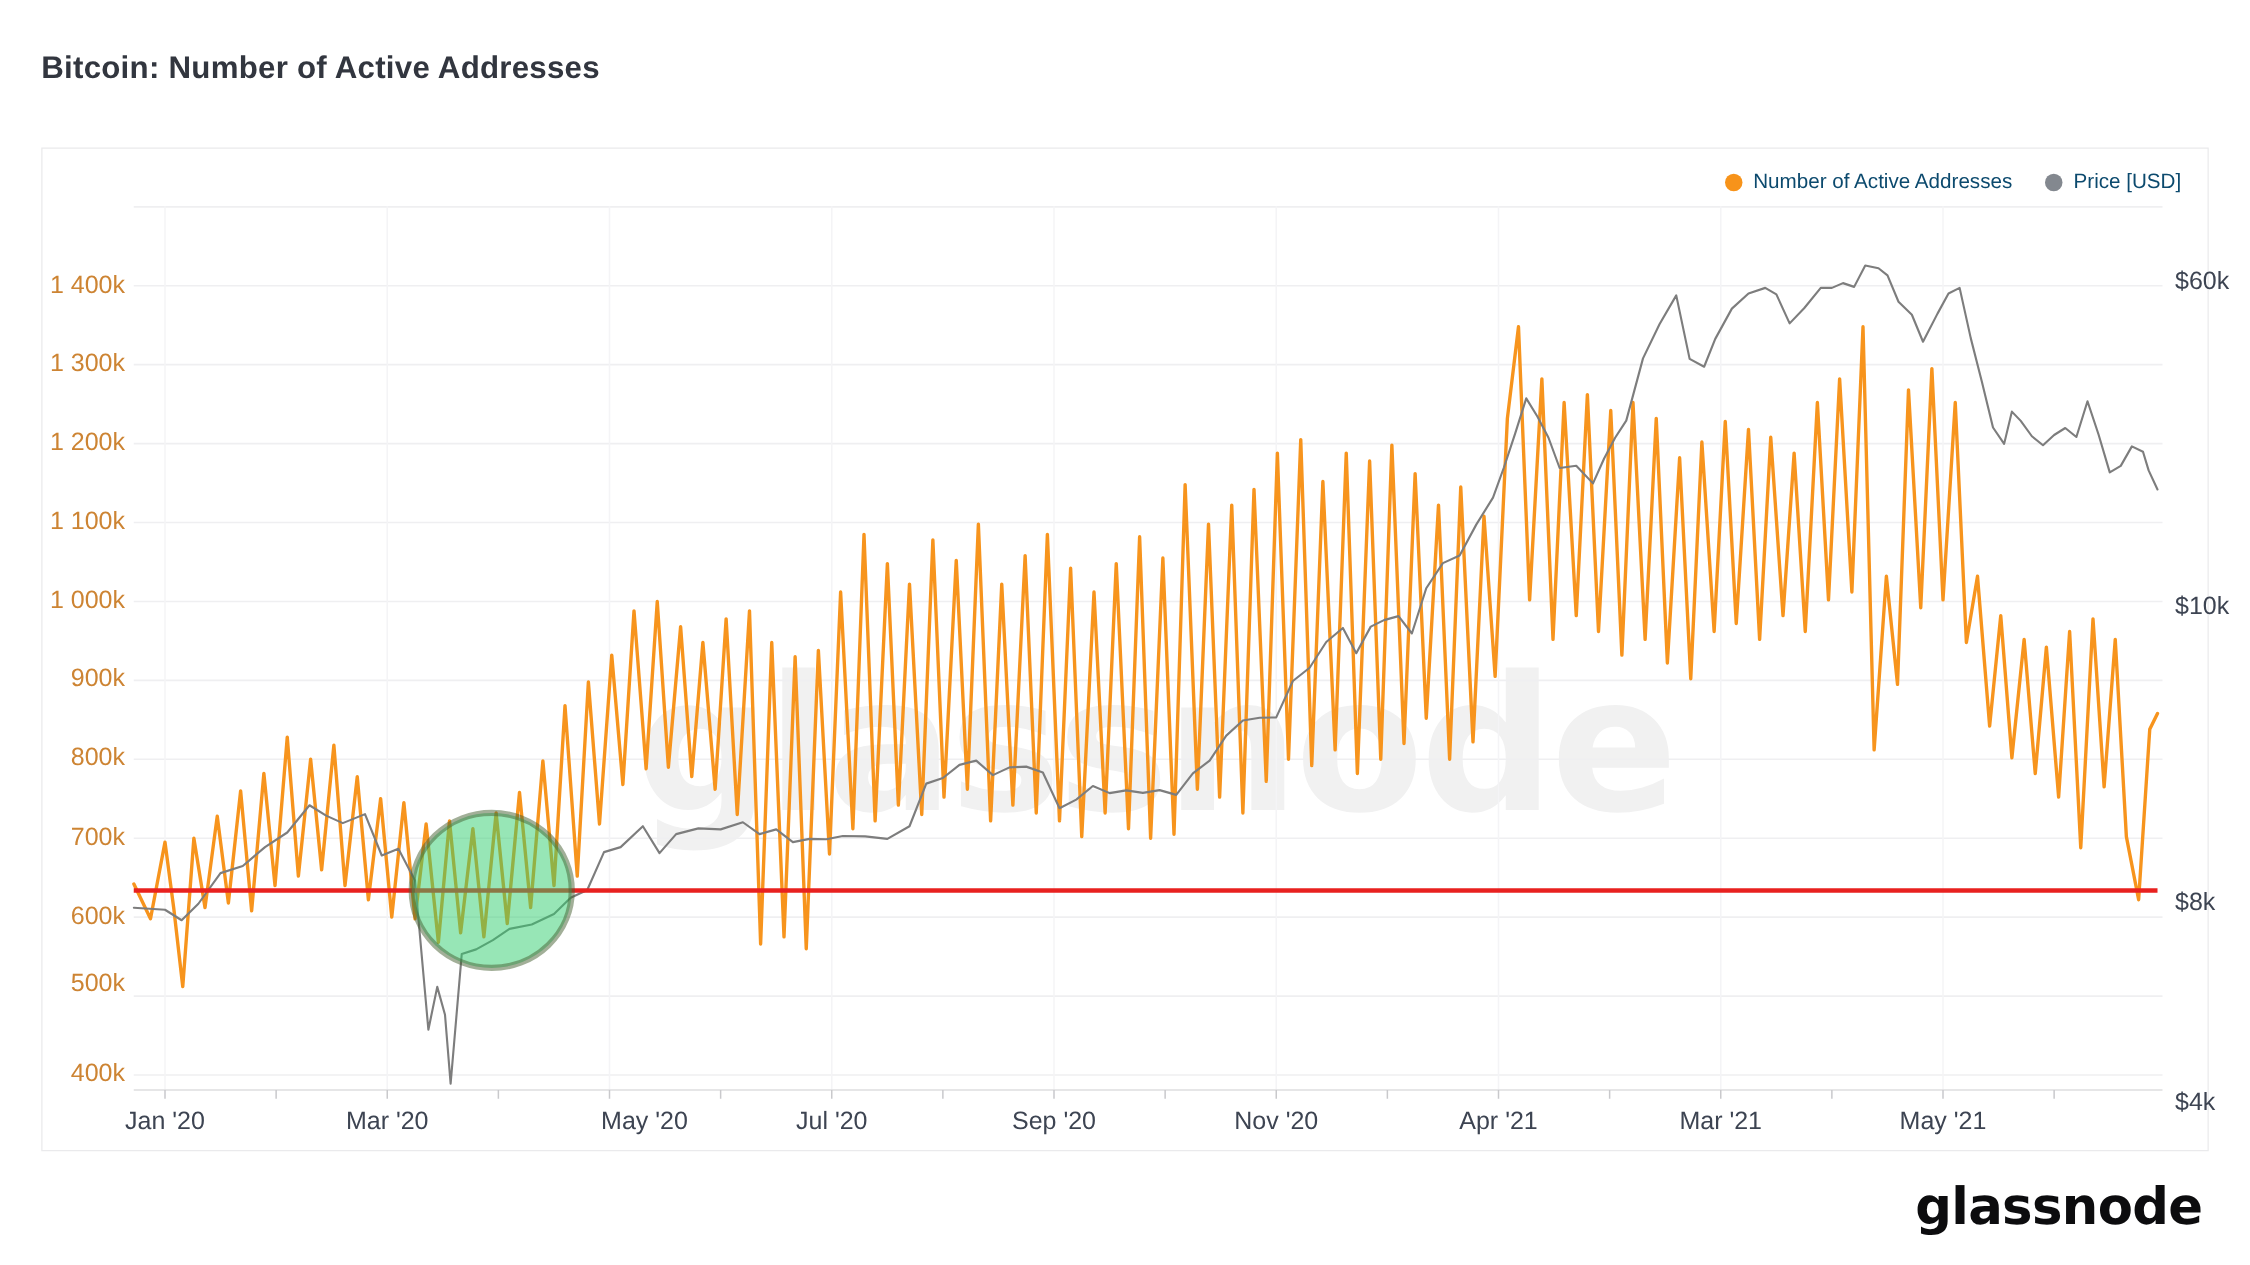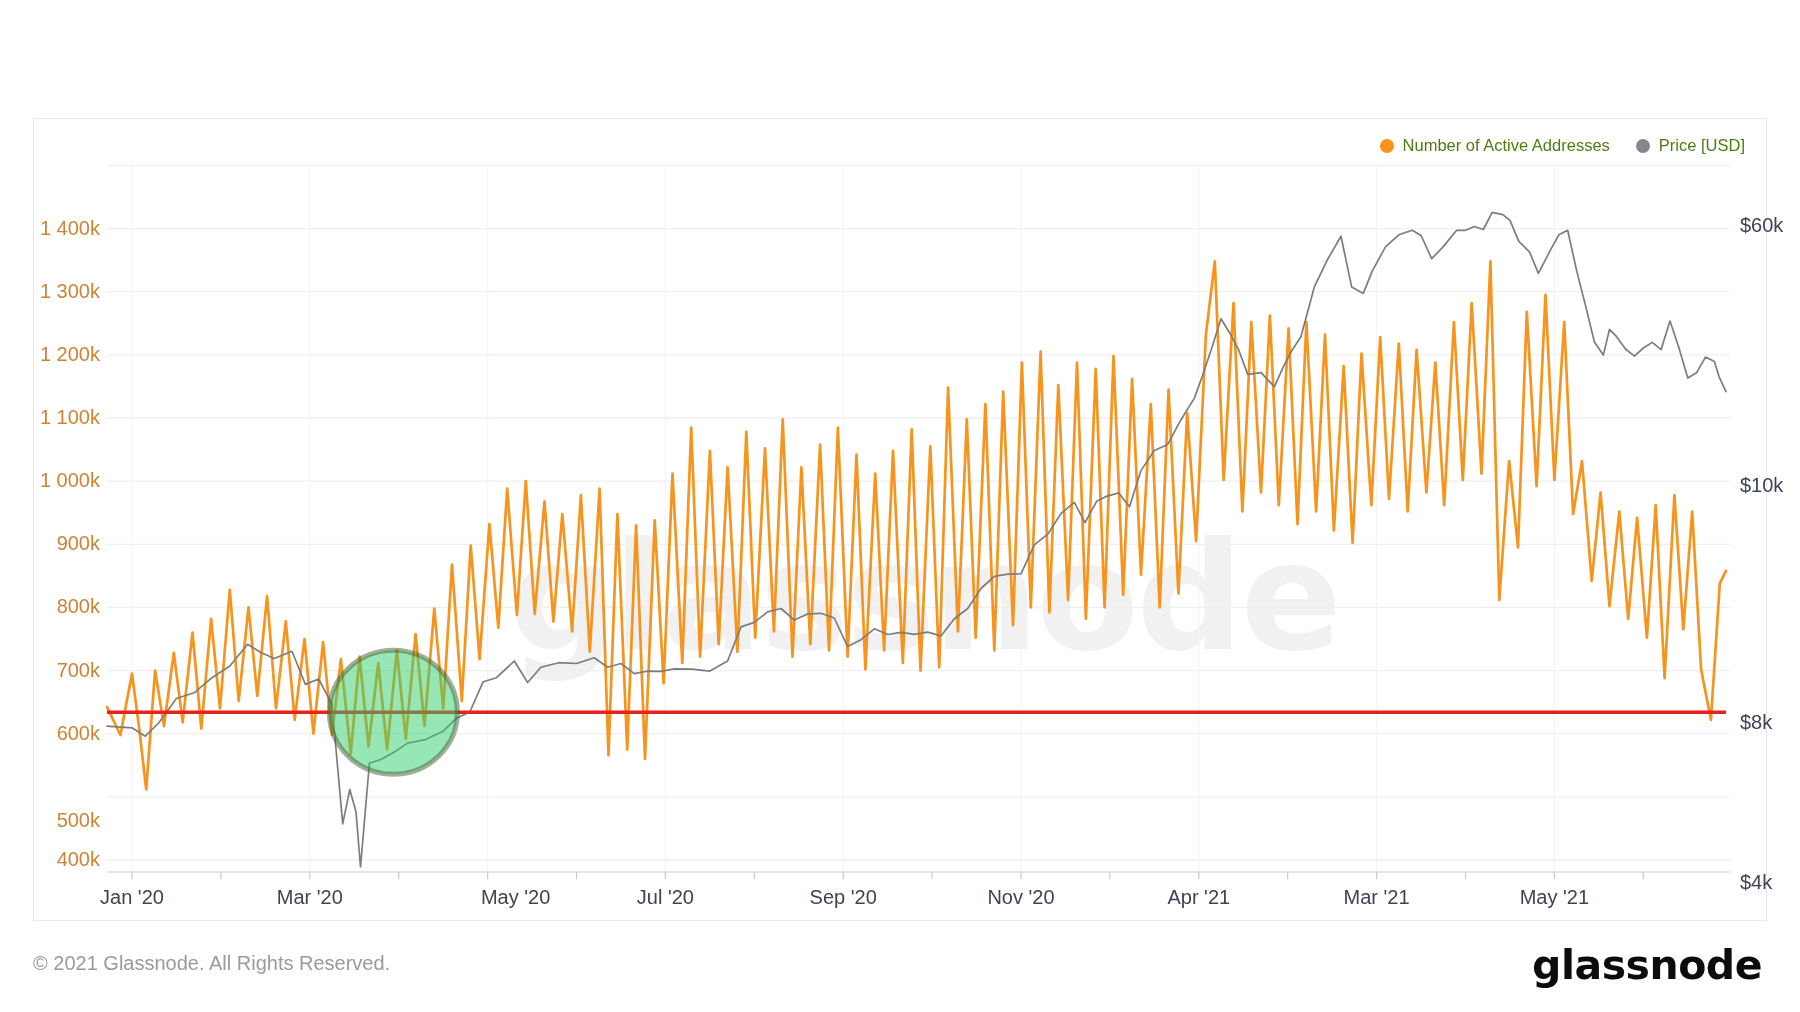--- a/index.html
+++ b/index.html
@@ -8,32 +8,33 @@
   #title{position:absolute;left:33px;top:40px;font-size:25px;font-weight:700;color:#32363f;letter-spacing:.2px;}
   #panel{position:absolute;left:33px;top:118px;width:1734px;height:803px;background:#fff;
          border:1px solid #eaeaec;box-sizing:border-box;}
   #chart-svg{position:absolute;left:0;top:0;}
   #watermark{position:absolute;left:890px;top:478px;transform:translate(-50%,-50%);
              font-size:150px;font-weight:700;color:rgba(20,20,25,0.06);letter-spacing:-3px;
              font-family:"DejaVu Sans",sans-serif;white-space:nowrap;}
   #legend{position:absolute;top:136px;right:55px;display:flex;align-items:center;gap:26px;}
   .legend-item{display:flex;align-items:center;gap:9px;}
   .legend-dot{width:14px;height:14px;border-radius:50%;}
-  .legend-label{font-size:16.5px;color:#4d7c0f;}
+  .legend-label{font-size:16.5px;color:#0c4a6e;}
   .tick-label{position:absolute;font-size:20px;color:#3d4452;white-space:nowrap;}
   .tick-label.left{color:#cd8433;text-align:right;width:80px;}
   .tick-label.x{transform:translateX(-50%);}
   #footer-copyright{position:absolute;left:33px;top:952px;font-size:20px;color:#9a9a9a;}
   #brand-logo{position:absolute;right:38px;top:941px;font-size:41px;font-weight:700;color:#0c0c0e;
               font-family:"DejaVu Sans",sans-serif;letter-spacing:-0.5px;}
 </style>
 </head>
 <body>
 
 <div id="page">
+  <div id="title">Bitcoin: Number of Active Addresses</div>
 
   <div id="panel">
     <div id="watermark">glassnode</div>
   </div>
 
   <svg id="chart-svg" width="1800" height="1012">
       <line x1="107" y1="860.0" x2="1730" y2="860.0" stroke="#efeff1" stroke-width="1.3"></line>
       <line x1="107" y1="796.9" x2="1730" y2="796.9" stroke="#efeff1" stroke-width="1.3"></line>
       <line x1="107" y1="733.7" x2="1730" y2="733.7" stroke="#efeff1" stroke-width="1.3"></line>
       <line x1="107" y1="670.6" x2="1730" y2="670.6" stroke="#efeff1" stroke-width="1.3"></line>
@@ -74,21 +75,21 @@
       <line x1="1554.4" y1="872" x2="1554.4" y2="879" stroke="#c9c9cc" stroke-width="1.2"></line>
       <line x1="1643.3" y1="872" x2="1643.3" y2="879" stroke="#c9c9cc" stroke-width="1.2"></line>
       <path d="M107.1 707.2L120.4 735.0L132.0 673.7L139.1 727.4L146.2 789.3L155.1 670.6L164.0 726.1L173.8 652.9L182.7 722.4L192.5 632.7L201.3 728.7L211.1 618.8L220.0 708.5L229.8 589.8L238.7 700.9L248.5 607.4L257.3 695.8L267.1 596.1L276.0 708.5L285.8 621.3L294.7 719.8L304.5 639.0L313.4 733.7L323.1 642.2L332.0 735.0L340.9 659.2L350.7 753.9L359.6 656.7L368.5 746.3L378.3 663.0L387.1 749.5L396.9 650.4L405.8 738.8L415.6 634.0L424.5 726.1L434.3 608.7L443.2 708.5L452.0 564.5L461.8 700.9L470.7 545.6L479.6 659.2L489.4 524.1L498.3 627.6L507.2 488.7L516.9 615.0L525.8 481.2L534.7 613.8L544.5 501.4L553.4 621.3L562.3 514.0L572.1 631.4L580.9 495.1L589.8 651.6L599.6 488.7L608.5 755.2L617.4 514.0L627.2 749.5L636.1 525.4L645.0 759.0L654.7 520.3L663.6 683.2L672.5 473.6L682.3 663.0L691.2 427.5L700.1 656.7L709.9 450.9L718.7 644.1L727.6 467.3L737.4 651.6L746.3 431.9L755.2 637.7L765.0 448.3L773.9 631.4L782.7 419.3L792.5 656.7L801.4 467.3L810.3 644.1L820.1 444.5L829.0 650.4L837.9 427.5L847.6 656.7L856.5 454.6L865.4 669.3L875.2 473.6L884.1 650.4L893.0 450.9L902.8 663.0L911.7 429.4L920.5 670.6L930.3 446.4L939.2 667.4L948.1 387.7L957.9 631.4L966.8 419.3L975.7 637.7L985.4 404.1L994.3 650.4L1003.2 391.5L1013.0 625.1L1021.9 362.5L1030.8 607.4L1040.6 351.7L1049.4 612.5L1058.3 385.2L1068.1 599.9L1077.0 362.5L1085.9 618.8L1095.7 368.8L1104.6 607.4L1113.5 356.1L1123.2 594.8L1132.1 378.9L1141.0 574.6L1150.8 404.1L1159.7 607.4L1168.6 389.6L1178.4 593.5L1187.2 413.0L1196.1 541.1L1205.9 334.7L1214.8 261.4L1223.7 479.9L1233.5 303.1L1242.4 511.5L1251.3 322.0L1261.0 492.5L1269.9 315.7L1278.8 505.2L1288.6 328.4L1297.5 524.1L1306.4 322.0L1316.1 511.5L1325.0 334.7L1333.9 530.4L1343.7 366.2L1352.6 543.0L1361.5 353.6L1371.3 505.2L1380.2 337.2L1389.0 498.8L1398.8 343.5L1407.7 511.5L1416.6 349.8L1426.4 492.5L1435.3 362.5L1444.2 505.2L1453.9 322.0L1462.8 479.9L1471.7 303.1L1481.5 473.6L1490.4 261.4L1499.3 599.9L1509.1 461.0L1518.0 547.5L1526.8 311.9L1536.6 486.2L1545.5 294.9L1554.4 479.9L1564.2 322.0L1573.1 514.0L1582.0 461.0L1591.7 580.9L1600.6 492.5L1609.5 606.2L1619.3 511.5L1628.2 618.8L1637.1 517.8L1646.9 637.7L1655.7 505.2L1664.6 678.2L1674.4 495.1L1683.3 629.5L1692.2 511.5L1701.1 669.3L1710.9 719.8L1719.8 583.4L1726.0 570.8" fill="none" stroke="#f7941d" stroke-width="2.7" stroke-linejoin="round" stroke-linecap="round"></path>
       <path d="M107.1 726.2L132.0 727.8L145.3 736.2L158.7 723.0L176.4 698.5L194.2 692.8L212.0 677.7L229.8 666.0L247.6 644.2L260.9 652.5L274.2 658.5L292.0 651.3L305.4 684.4L318.7 679.0L332.0 704.4L342.7 823.8L349.8 789.5L356.0 811.8L360.5 867.0L369.4 763.2L380.9 759.5L394.3 752.1L407.6 743.1L425.4 739.6L443.2 731.2L456.5 718.2L469.8 712.0L483.2 681.7L496.5 677.7L514.3 661.0L527.6 682.5L540.9 667.3L558.7 662.7L576.5 663.5L594.3 657.8L607.6 667.3L621.0 663.5L634.3 673.7L647.6 671.1L661.0 671.4L674.3 668.8L692.1 669.1L709.9 671.1L727.6 661.0L741.0 626.9L754.3 622.4L767.6 611.9L781.0 608.5L794.3 620.1L807.6 613.9L821.0 613.3L834.3 618.0L847.6 646.6L861.0 639.7L874.3 628.8L887.7 634.5L901.0 632.3L914.3 634.3L927.7 632.1L941.0 635.9L954.3 618.7L967.7 608.5L981.0 588.5L994.3 576.4L1007.7 574.2L1021.0 573.9L1034.3 544.8L1047.7 534.2L1061.0 513.6L1074.3 502.4L1085.0 522.6L1096.6 501.3L1107.2 496.1L1118.8 492.9L1129.5 506.8L1141.0 470.6L1154.3 450.5L1167.7 444.4L1181.0 419.7L1194.4 398.1L1203.2 373.8L1212.1 346.9L1221.0 318.7L1229.9 333.2L1238.8 350.2L1247.7 374.4L1261.0 372.6L1274.4 386.7L1283.3 366.8L1292.1 350.2L1301.0 336.5L1314.4 286.7L1327.7 259.2L1341.0 236.3L1351.7 287.1L1363.3 293.4L1372.2 271.1L1385.5 246.9L1398.8 234.8L1412.2 230.3L1421.1 235.5L1431.7 258.7L1443.3 246.6L1456.6 230.3L1465.5 230.3L1474.4 226.5L1483.3 229.5L1492.2 212.4L1502.8 214.6L1510.0 220.3L1518.8 241.4L1529.5 251.8L1538.4 273.4L1550.0 250.9L1558.8 234.8L1567.7 230.3L1576.6 270.5L1585.5 305.4L1594.4 342.0L1603.3 355.1L1609.5 329.3L1616.6 336.7L1625.5 349.0L1634.4 356.2L1643.3 348.0L1652.2 342.4L1661.1 349.6L1670.0 321.0L1678.9 347.8L1687.8 377.9L1696.6 372.7L1705.5 357.1L1714.4 361.4L1718.9 376.3L1726.0 391.6" fill="none" stroke="#7d7d7d" stroke-width="1.7" stroke-linejoin="round" stroke-linecap="round"></path>
       <line x1="107" y1="712.3" x2="1726" y2="712.3" stroke="#e8211f" stroke-width="3.6"></line>
       <ellipse cx="393.4" cy="712.3" rx="64" ry="62" fill="rgba(47,205,110,0.5)" stroke="rgba(70,95,50,0.5)" stroke-width="5"></ellipse>
     </svg>
 
   <div id="labels">
       <div class="tick-label left" style="left: 20px; top: 848px;">400k</div>
-      <div class="tick-label left" style="left: 20px; top: 809px;">500k</div>
+      <div class="tick-label left" style="left: 20px; top: 776px;">500k</div>
       <div class="tick-label left" style="left: 20px; top: 721.72px;">600k</div>
       <div class="tick-label left" style="left: 20px; top: 658.58px;">700k</div>
       <div class="tick-label left" style="left: 20px; top: 595.44px;">800k</div>
       <div class="tick-label left" style="left: 20px; top: 532px;">900k</div>
       <div class="tick-label left" style="left: 20px; top: 469.16px;">1 000k</div>
       <div class="tick-label left" style="left: 20px; top: 406.02px;">1 100k</div>
       <div class="tick-label left" style="left: 20px; top: 342.88px;">1 200k</div>
       <div class="tick-label left" style="left: 20px; top: 279.74px;">1 300k</div>
       <div class="tick-label left" style="left: 20px; top: 216.6px;">1 400k</div>
       <div class="tick-label right" style="left: 1740px; top: 214px;">$60k</div>
@@ -110,15 +111,14 @@
     <div class="legend-item">
       <span class="legend-dot" id="dot0" style="background: rgb(247, 147, 26);"></span>
       <span class="legend-label">Number of Active Addresses</span>
     </div>
     <div class="legend-item">
       <span class="legend-dot" id="dot1" style="background: rgb(131, 136, 143);"></span>
       <span class="legend-label">Price [USD]</span>
     </div>
   </div>
 
-  <div id="footer-copyright">© 2021 Glassnode. All Rights Reserved.</div>
   <div id="brand-logo">glassnode</div>
 </div>
 
 </body></html>

